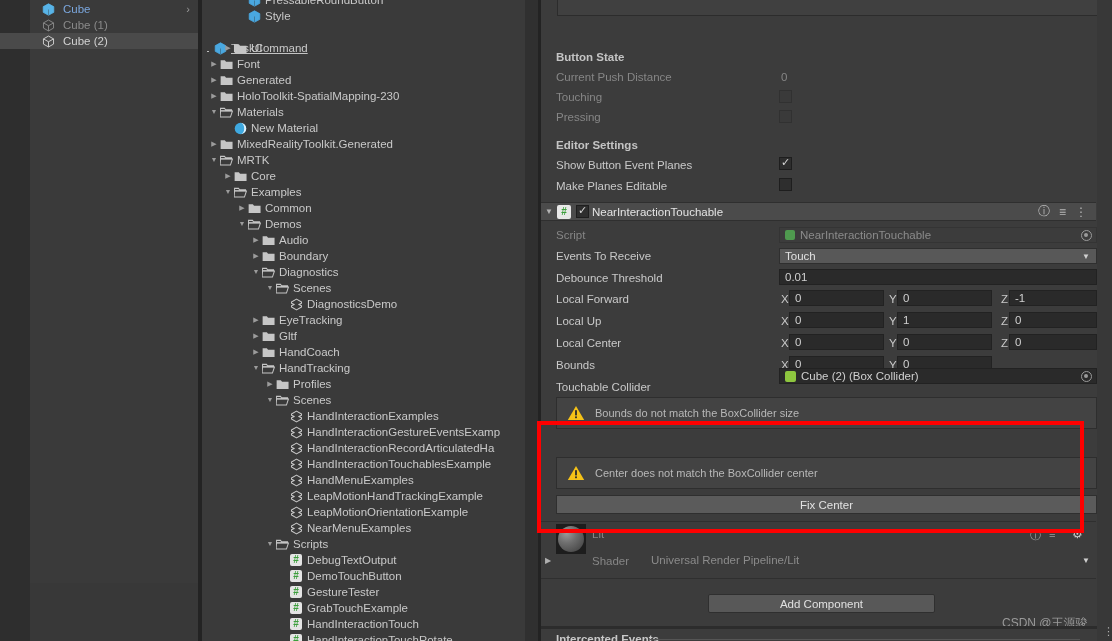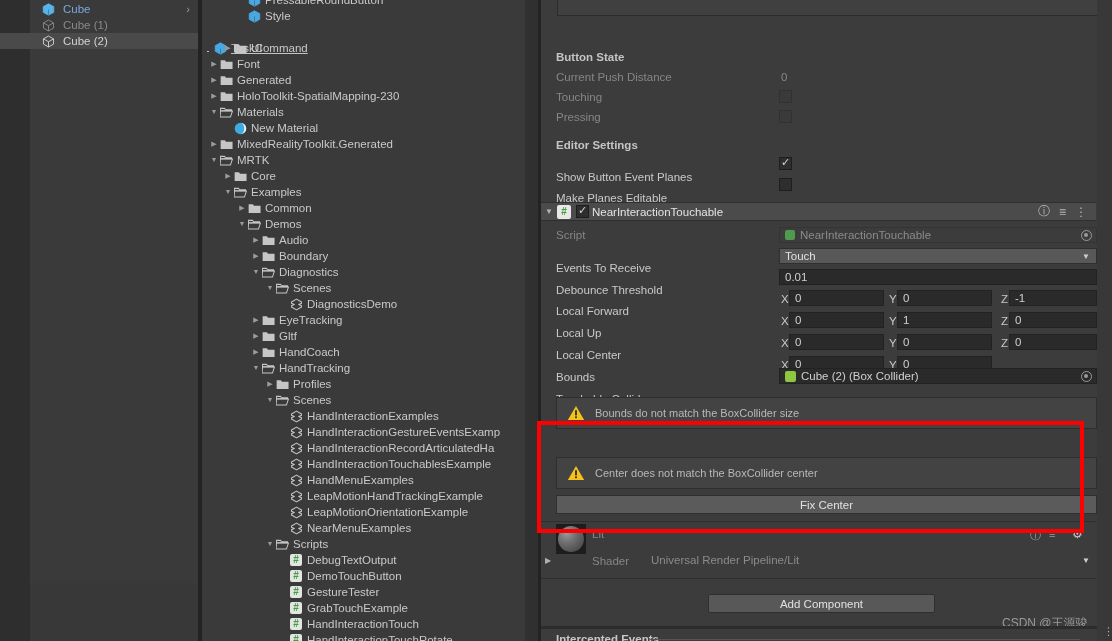--- a/index.html
+++ b/index.html
@@ -82,21 +82,21 @@
   .insp-topbox {
     position: absolute; left: 16px; top: -24px; width: 1050px; height: 40px;
     border: 1px solid #2c2c2c; background: #404040;
   }
 
   .sec-head {
     position: absolute; left: 556px; font-weight: bold; font-size: 11.5px;
   }
   .fld-label { position: absolute; font-size: 11.5px; }
   .fld-dim { color: #868686; }
-  .fld-norm { color: #c9c9c9; margin-top: 12px; }
+  .fld-norm { color: #c9c9c9; }
   .fld-value { position: absolute; font-size: 11.5px; color: #868686; }
 
   .cb {
     position: absolute; width: 13px; height: 13px;
     background: #2e2e2e; border: 1px solid #1e1e1e;
   }
   .cb.on::after {
     content: "\2713"; position: absolute; left: 1px; top: -2px;
     color: #d8d8d8; font-size: 11px;
   }

